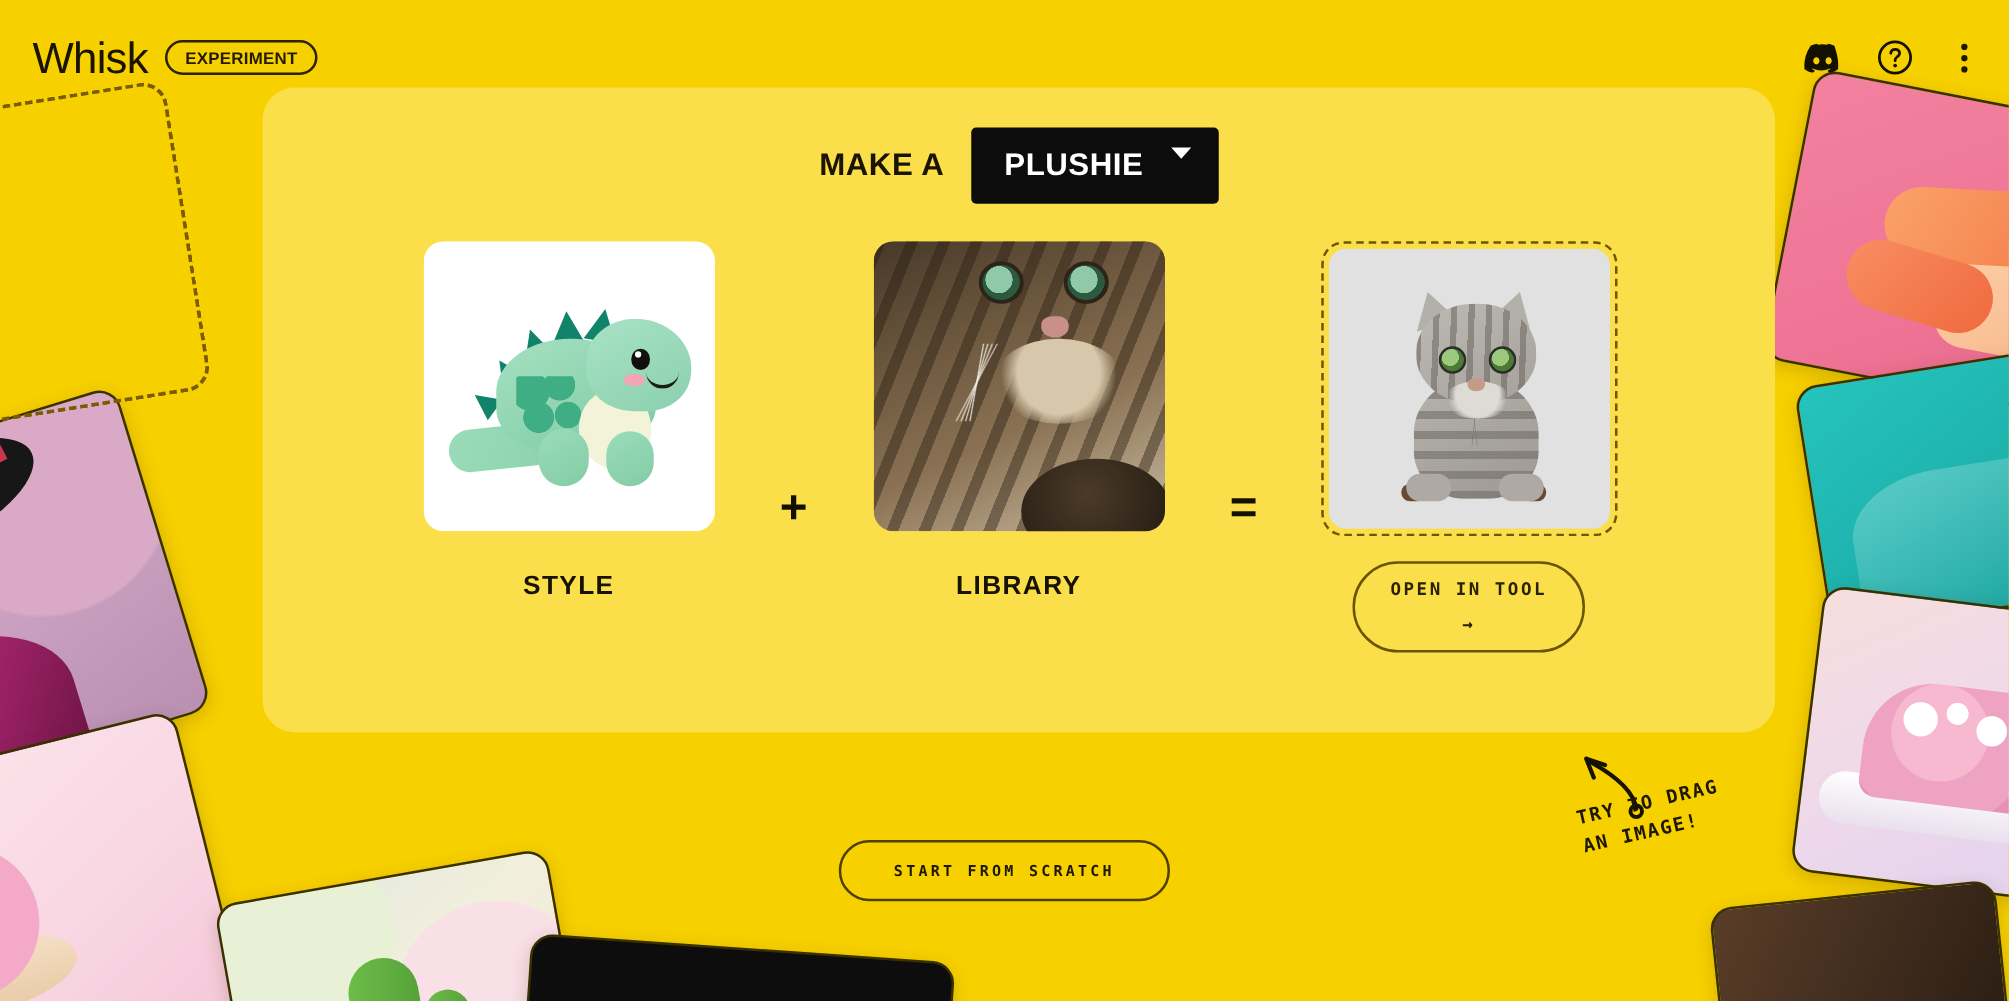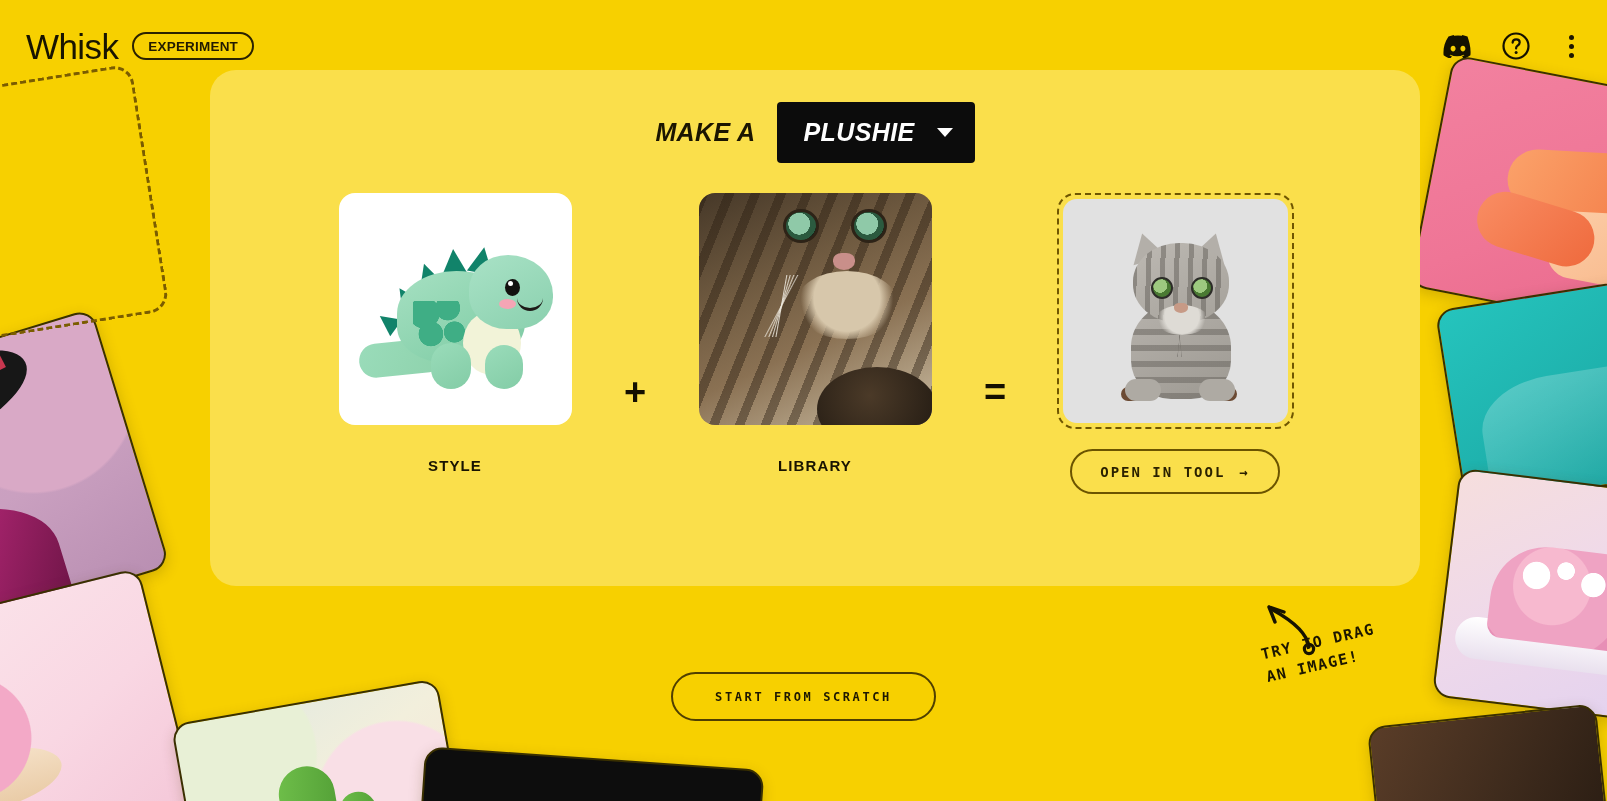--- a/index.html
+++ b/index.html
@@ -303,35 +303,34 @@
     border-radius: 26px;
     z-index: 10;
   }
 
   .make-row {
     display: flex;
     align-items: center;
     justify-content: center;
     gap: 22px;
     margin-top: 32px;
-    font-style: italic;
   }
   .make-label {
     font-size: 25px;
     font-weight: 700;
     color: #1b1500;
     letter-spacing: .4px;
   }
   .type-select {
     background: #0c0c0c;
     border: none;
     border-radius: 4px;
     padding: 16px 22px 16px 26px;
     display: flex;
-    align-items: center;
+    align-items: flex-start;
     gap: 22px;
     cursor: pointer;
   }
   .type-select-label {
     font-size: 25px;
     font-weight: 700;
     color: #ffffff;
     letter-spacing: .4px;
   }
   .caret {
@@ -367,21 +366,21 @@
     padding: 4px;
     background: transparent;
     width: 237px; height: 236px;
   }
   .thumb.dashed .inner {
     width: 100%; height: 100%;
     border-radius: 14px; overflow: hidden; position: relative;
   }
   .slot-label {
     margin-top: 32px;
-    font-size: 15px;
+    font-size: 21px;
     font-weight: 700;
     letter-spacing: 1.1px;
     color: #181300;
   }
   .op {
     width: 60px;
     align-self: center;
     margin-top: 96px;
     text-align: center;
     font-size: 38px;
@@ -397,20 +396,21 @@
     background: transparent;
     padding: 14px 28px 13px;
     font-family: "DejaVu Sans Mono", monospace;
     font-size: 14px;
     font-weight: 700;
     letter-spacing: 2px;
     color: #2a2100;
     cursor: pointer;
     display: flex; align-items: center; gap: 14px;
     line-height: 1;
+    flex-direction: column;
   }
 
   
   .art-dino { width:100%; height:100%; background:#ffffff; position:relative; }
   .dino-body {
     position:absolute; left:58px; top:78px;
     width:128px; height:92px; border-radius:52% 60% 48% 44%;
     background: linear-gradient(150deg,#a6e0c2 0%, #8ed4b0 55%, #7cc8a2 100%);
   }
   .dino-belly {

